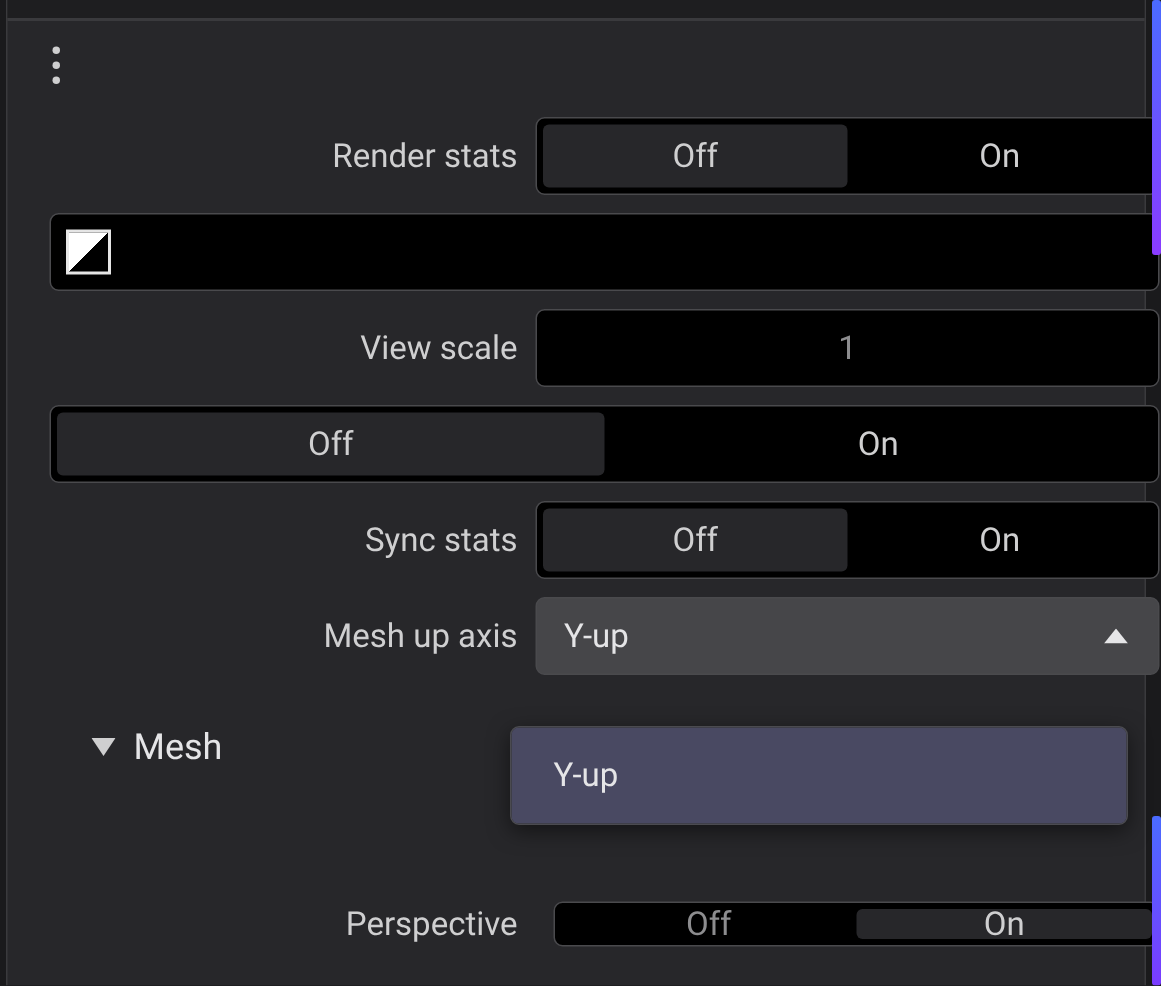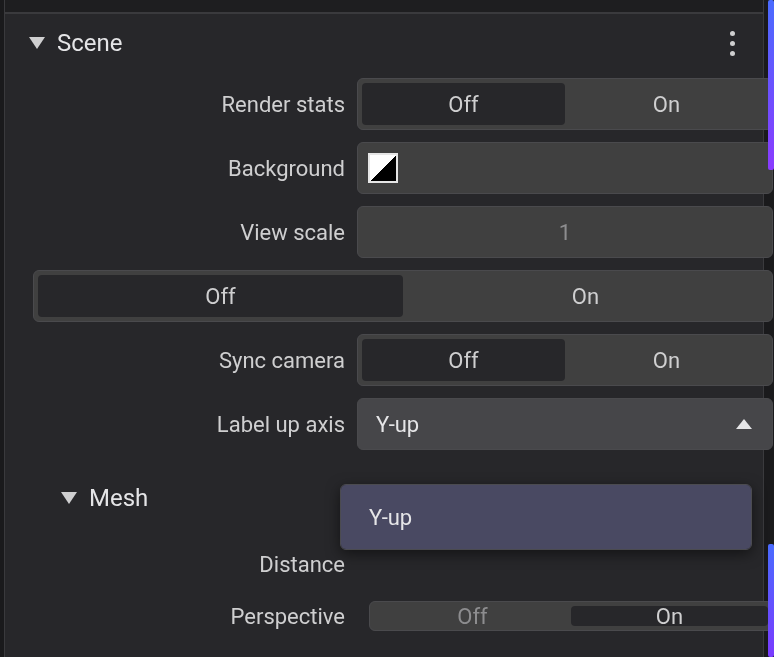--- a/index.html
+++ b/index.html
@@ -76,21 +76,21 @@
   }
   .row-control {
     flex: 1;
     height: 52px;
     display: flex;
     align-items: center;
   }
   .ctrl-bg {
     width: 100%;
     height: 52px;
-    background: #404040;
+    background: #000000;
     border-radius: 6px;
     display: flex;
     align-items: center;
     border: 1px solid #4a4a4d;
   }
   .toggle {
     width: 100%;
     height: 100%;
     display: flex;
     align-items: center;
@@ -188,45 +188,38 @@
 </style>
 </head>
 <body>
 
 <div class="root">
   <div class="panel">
     <div class="top-gap"></div>
     <div class="top-divider"></div>
 
     <div class="section-header">
-      <div class="left">
-        <svg width="16" height="12" viewBox="0 0 16 12">
-            <polygon points="0,0 16,0 8,12" fill="#cfcfd0"></polygon>
-          </svg>
-        <span class="title-text">Scene</span>
-      </div>
       <div class="more-dots">
         <span></span>
           <span></span>
           <span></span>
       </div>
     </div>
 
     <div class="row">
       <div class="row-label">Render stats</div>
       <div class="row-control">
         <div class="ctrl-bg toggle">
           <div class="toggle-half active">Off</div>
           <div class="toggle-half">On</div>
         </div>
       </div>
     </div>
 
     <div class="row">
-      <div class="row-label">Background</div>
       <div class="row-control">
         <div class="ctrl-bg">
           <div class="swatch"></div>
         </div>
       </div>
     </div>
 
     <div class="row">
       <div class="row-label">View scale</div>
       <div class="row-control">
@@ -239,50 +232,49 @@
     <div class="row">
       <div class="row-control">
         <div class="ctrl-bg toggle">
           <div class="toggle-half active">Off</div>
           <div class="toggle-half">On</div>
         </div>
       </div>
     </div>
 
     <div class="row">
-      <div class="row-label">Sync camera</div>
+      <div class="row-label">Sync stats</div>
       <div class="row-control">
         <div class="ctrl-bg toggle">
           <div class="toggle-half active">Off</div>
           <div class="toggle-half">On</div>
         </div>
       </div>
     </div>
 
     <div class="row">
-      <div class="row-label">Label up axis</div>
+      <div class="row-label">Mesh up axis</div>
       <div class="row-control">
         <div class="ctrl-bg select" style="background:#464649;">
           <span>Y-up</span>
           <svg width="16" height="10" viewBox="0 0 16 10">
               <polygon points="0,10 16,10 8,0" fill="#e5e5e7"></polygon>
             </svg>
         </div>
       </div>
     </div>
 
     <div class="sub-header" style="margin-top:12px;">
       <svg width="16" height="12" viewBox="0 0 16 12">
           <polygon points="0,0 16,0 8,12" fill="#cfcfd0"></polygon>
         </svg>
       <span class="title-text">Mesh</span>
     </div>
 
     <div class="row" style="margin-top:4px;">
-      <div class="row-label">Distance</div>
       <div class="row-control"></div>
     </div>
 
     <div class="row" style="height:40px;gap:12px;">
       <div class="row-label">Perspective</div>
       <div class="row-control">
         <div class="ctrl-bg toggle" style="height:30px;">
           <div class="toggle-half" style="color:#8d8d8f;">Off</div>
           <div class="toggle-half active">On</div>
         </div>

